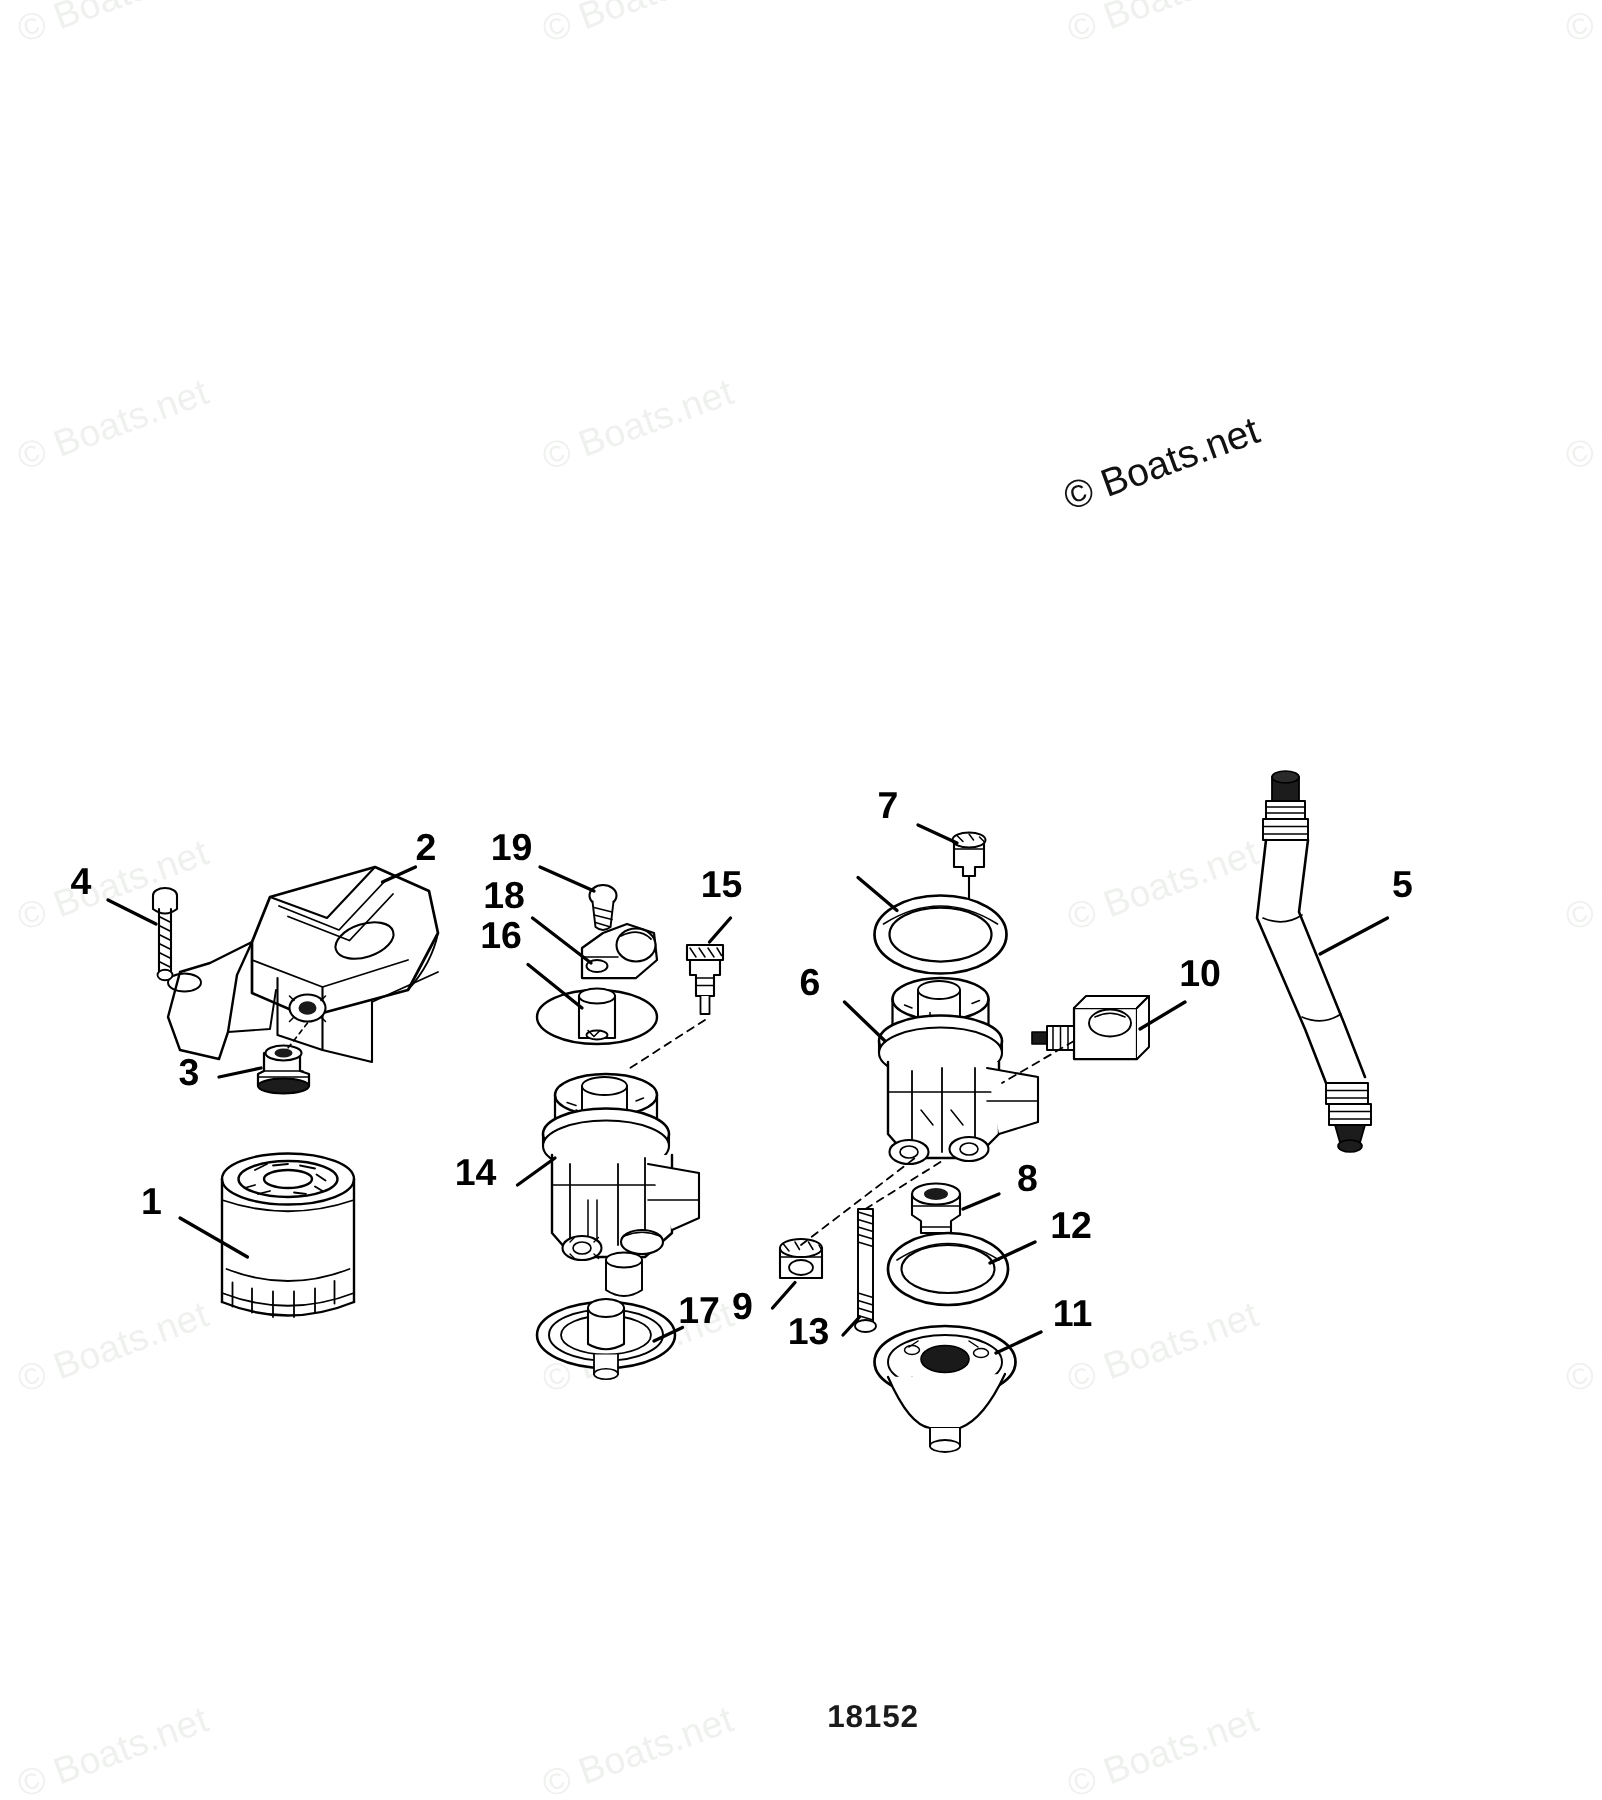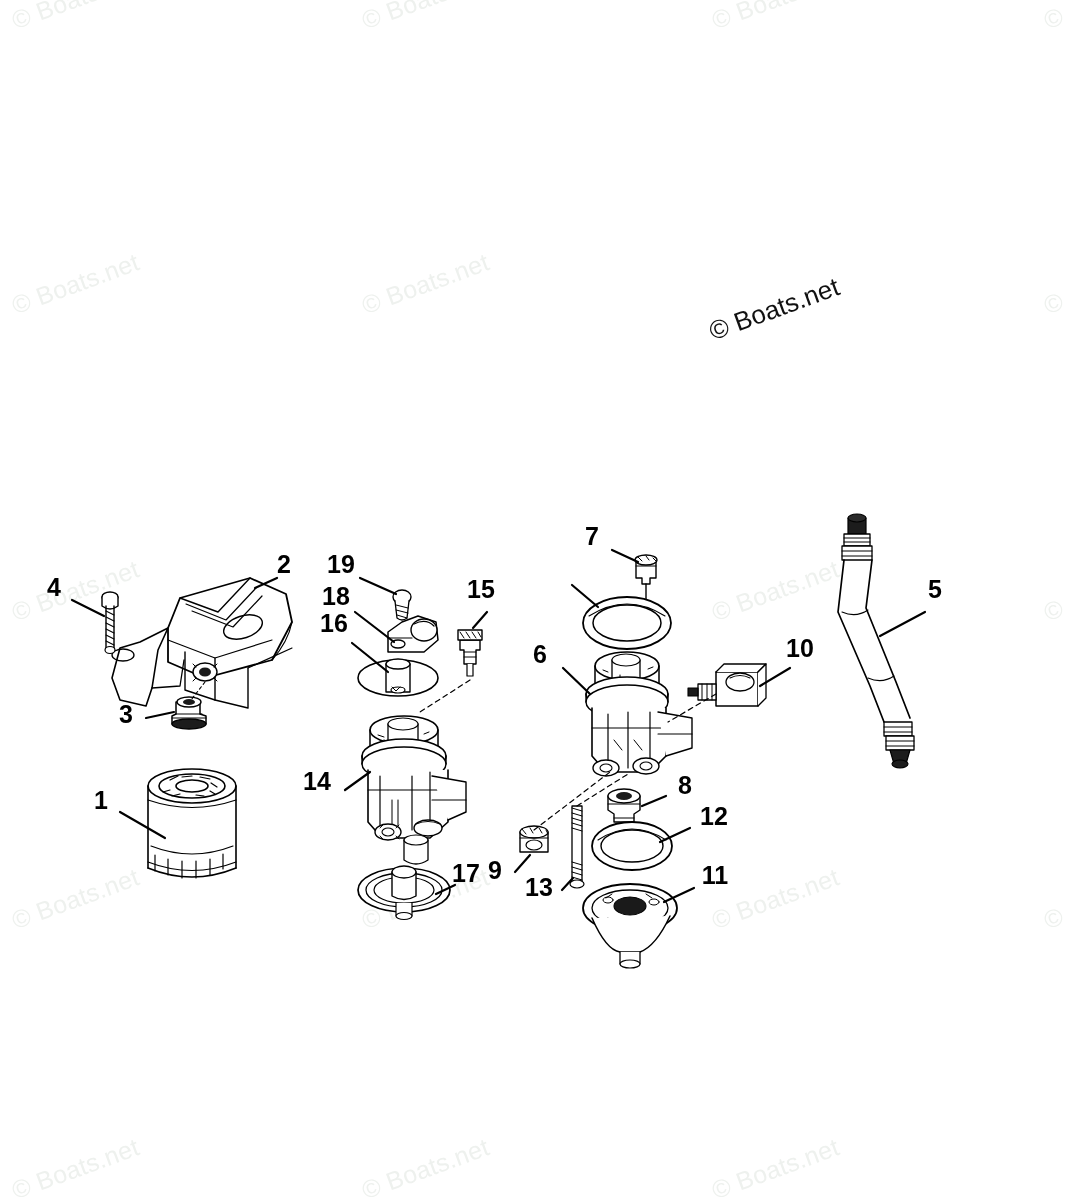--- a/index.html
+++ b/index.html
@@ -384,14 +384,17 @@
           <text class="lbl" x="336" y="605" text-anchor="middle" stroke="none">18</text>
           <text class="lbl" x="341" y="573" text-anchor="middle" stroke="none">19</text>
         </g>
     </g>
   </svg>
 
   <div id="wm-dark-layer">
       <div class="wm-dark" style="left: 705px; top: 318px;">© Boats.net</div>
     </div>
 
+  <div id="figno">
+    <span id="figno-inner">18152</span>
+  </div>
 
 </div>
 
 </body></html>

